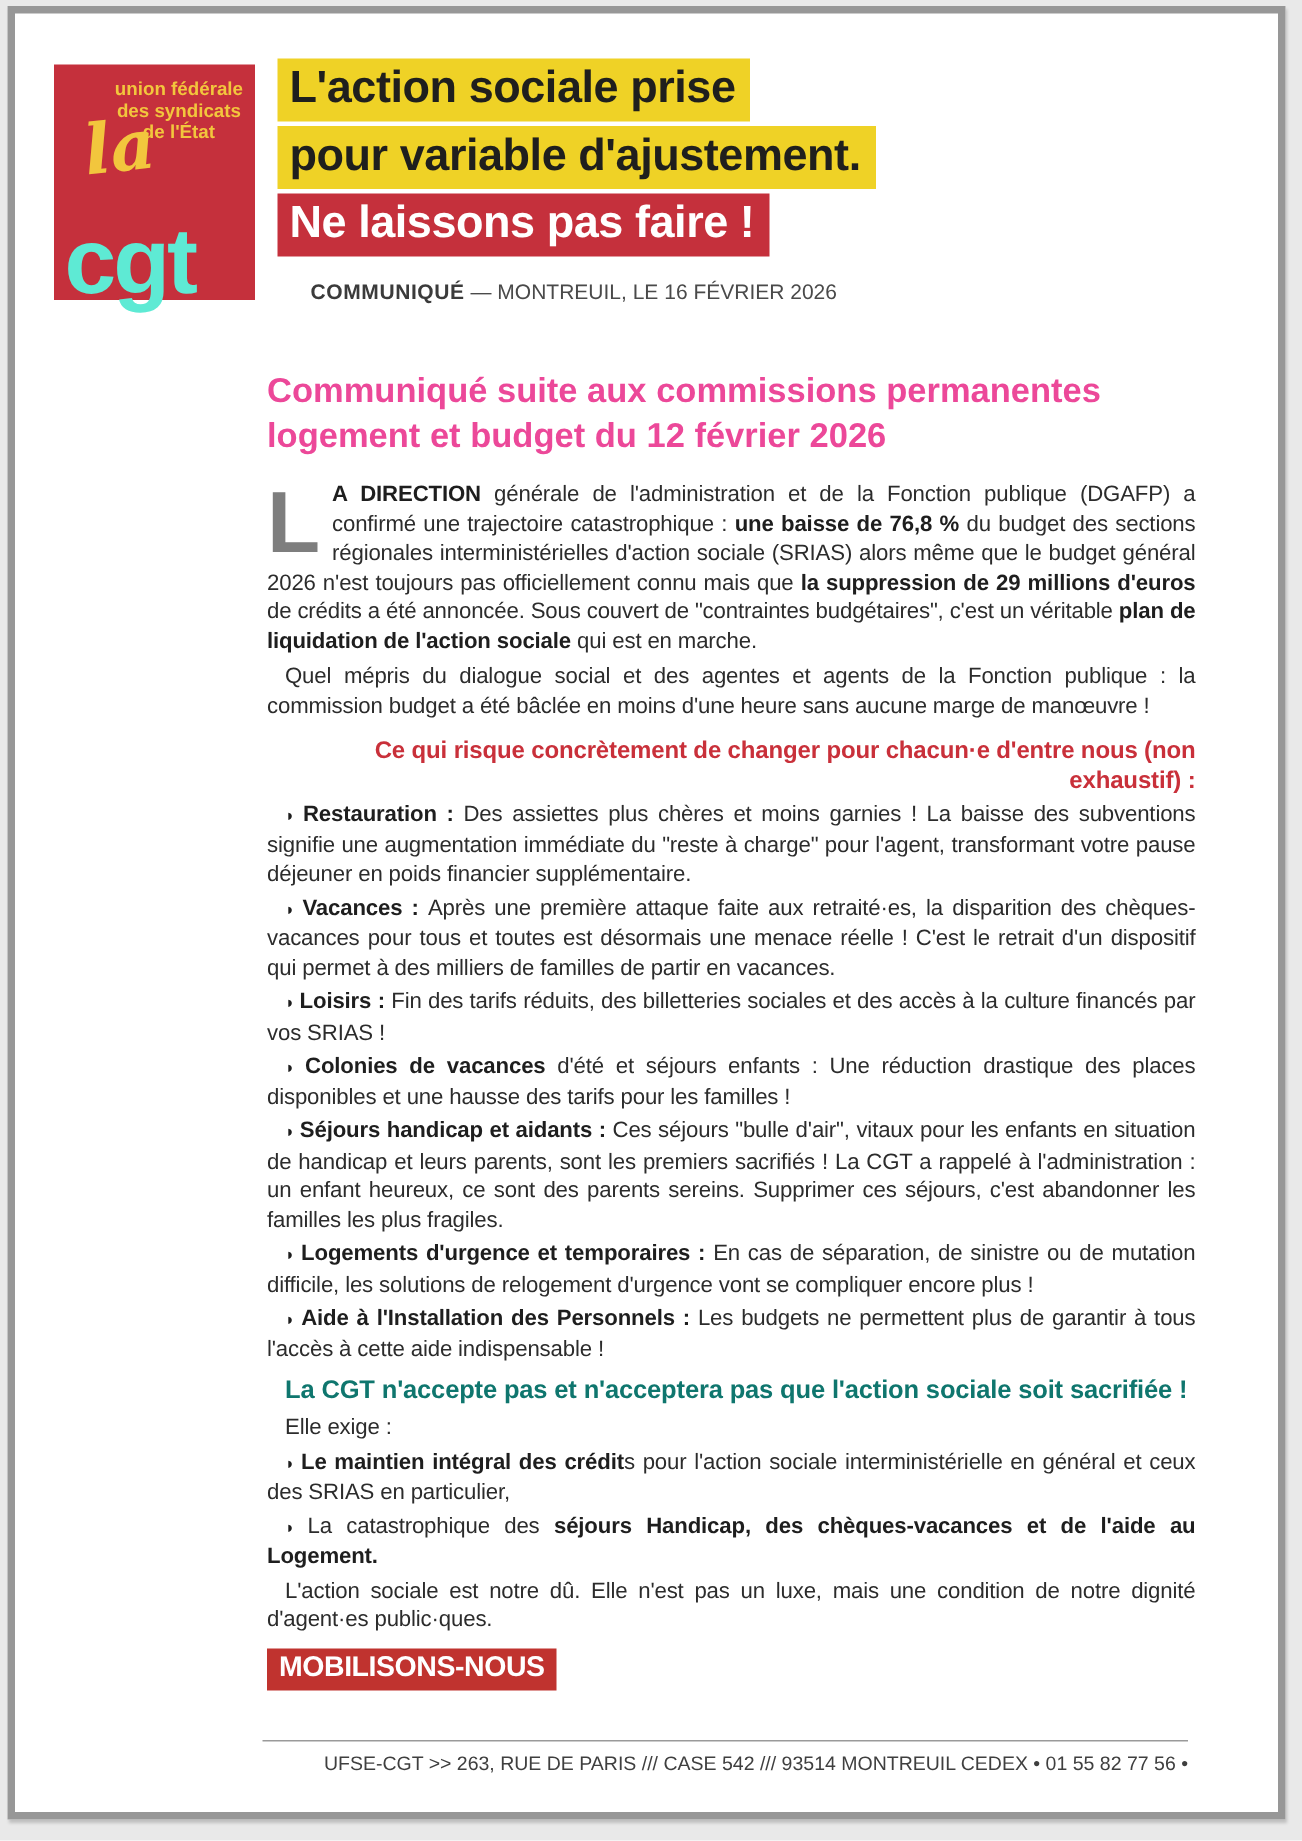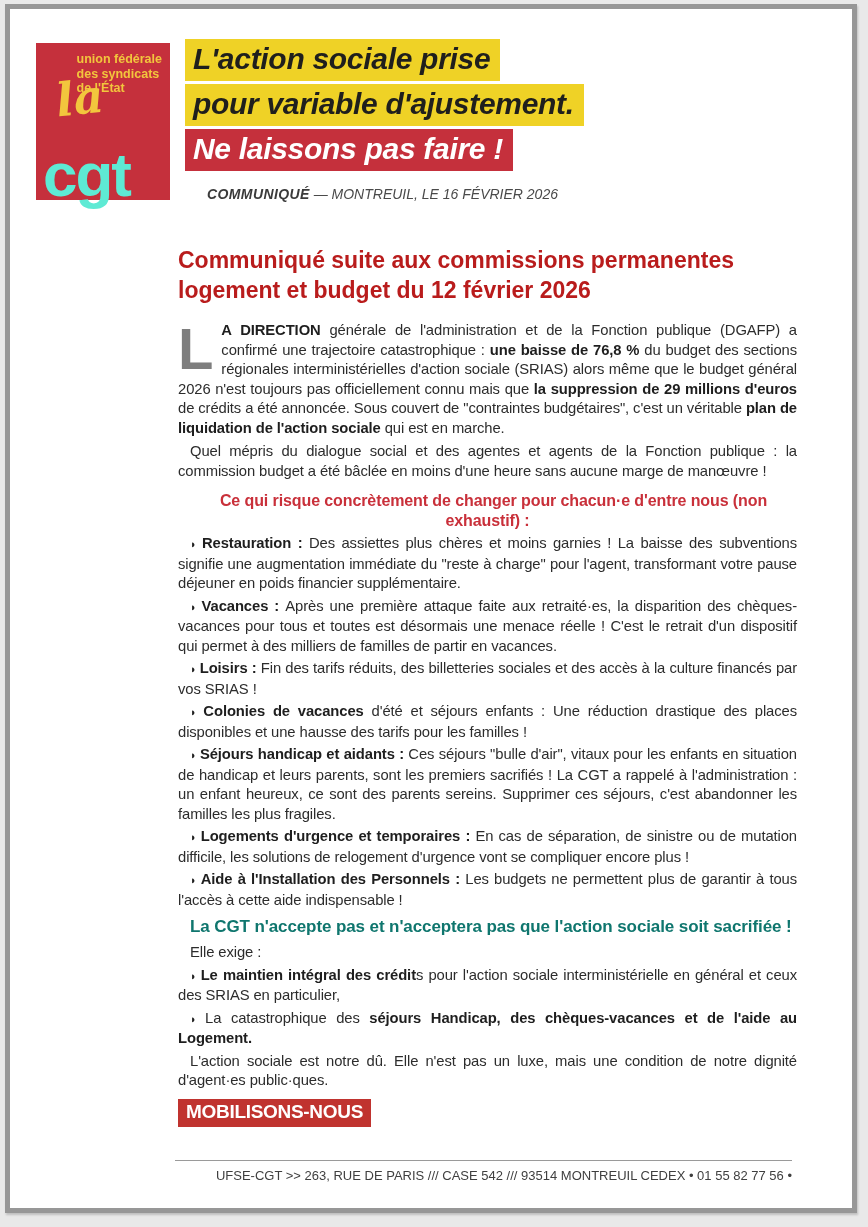--- a/index.html
+++ b/index.html
@@ -4,46 +4,46 @@
 <style>
   * { margin:0; padding:0; box-sizing:border-box; }
   html,body { width:868px; height:1227px; }
   body { background:#e9e9e9; font-family:"Liberation Sans", sans-serif; position:relative; overflow:hidden; }
 
   .sheet { position:absolute; left:5px; top:4px; right:11px; bottom:14px;
            background:#fff; border:5px solid #979797; box-shadow:1px 2px 2px rgba(0,0,0,.18); }
 
   
   .logo { position:absolute; left:26px; top:34px; width:134px; height:157px; background:#c5303c; }
-  .logo-org { position:absolute; top:9px; right:8px; text-align:left; color:#f2c63d;
+  .logo-org { position:absolute; top:9px; right:8px; text-align:center; color:#f2c63d;
               font-weight:bold; font-size:12.5px; line-height:14.5px; }
   .logo-script { position:absolute; left:20px; top:28px; color:#f2c63d;
                  font-family:"DejaVu Serif", serif; font-style:italic; font-weight:bold;
                  font-size:46px; transform:rotate(-6deg); }
   .logo-acronym { position:absolute; left:7px; bottom:-6px; color:#5eead4; font-weight:bold;
                   font-size:62px; letter-spacing:-2px; line-height:1; }
 
-  .headline { position:absolute; left:175px; top:30px;font-style:italic; }
+  .headline { position:absolute; left:175px; top:30px; }
   .hl { display:table; font-weight:bold; font-size:30px; line-height:34px;
         padding:3px 10px 5px 8px; margin-bottom:3px; letter-spacing:-0.3px; white-space:nowrap; }
   .hl.yellow { background:#efd226; color:#1f1f1d; }
   .hl.red    { background:#c5303c; color:#ffffff; }
   .dateline  { margin-top:15px; font-size:14px; color:#4a4a4a; padding-left:2px;margin-left:20px; }
   .dateline strong { color:#3b3b3b; letter-spacing:0.4px; }
 
   
   .article { position:absolute; left:168px; top:236px; width:619px; color:#2c2c2c; }
-  h1 { font-size:23px; line-height:30px; font-weight:bold; color:#b91c1c; margin-bottom:16px; }
+  h1 { font-size:23px; line-height:30px; font-weight:bold; color:#ec4899; margin-bottom:16px; }
   .article p { font-size:14.8px; line-height:19.5px; text-align:justify;
                text-indent:12px; margin-bottom:3px; letter-spacing:-0.1px; }
   .article p.dropcap-block { text-indent:0; margin-bottom:4px; }
   .dropcap { float:left; font-size:58px; line-height:48px; height:54px;
              font-weight:bold; color:#7e7e7e; margin:4px 8px 0 0; }
   .article p.red-heading { color:#c9303a; font-weight:bold; font-size:16px;
-                           text-align:center; margin:10px 0 4px; }
+                           text-align:right; margin:10px 0 4px; }
   .article p.cta { color:#0f766e; font-weight:bold; font-size:17px; line-height:24px;
                    text-align:left; margin:5px 0 4px; }
   .b { font-weight:bold; color:#1e1e1e; }
   .glyph { font-size:11px; color:#1e1e1e; }
   .mobilize { text-align:left; margin-top:8px; }
   .mobilize span { display:inline-block; background:#c0332f; color:#fff; font-weight:bold;
                    font-size:19px; letter-spacing:-0.3px; padding:2px 8px 4px; }
 
   
   .footer { position:absolute; left:165px; top:1151px; width:617px; }

